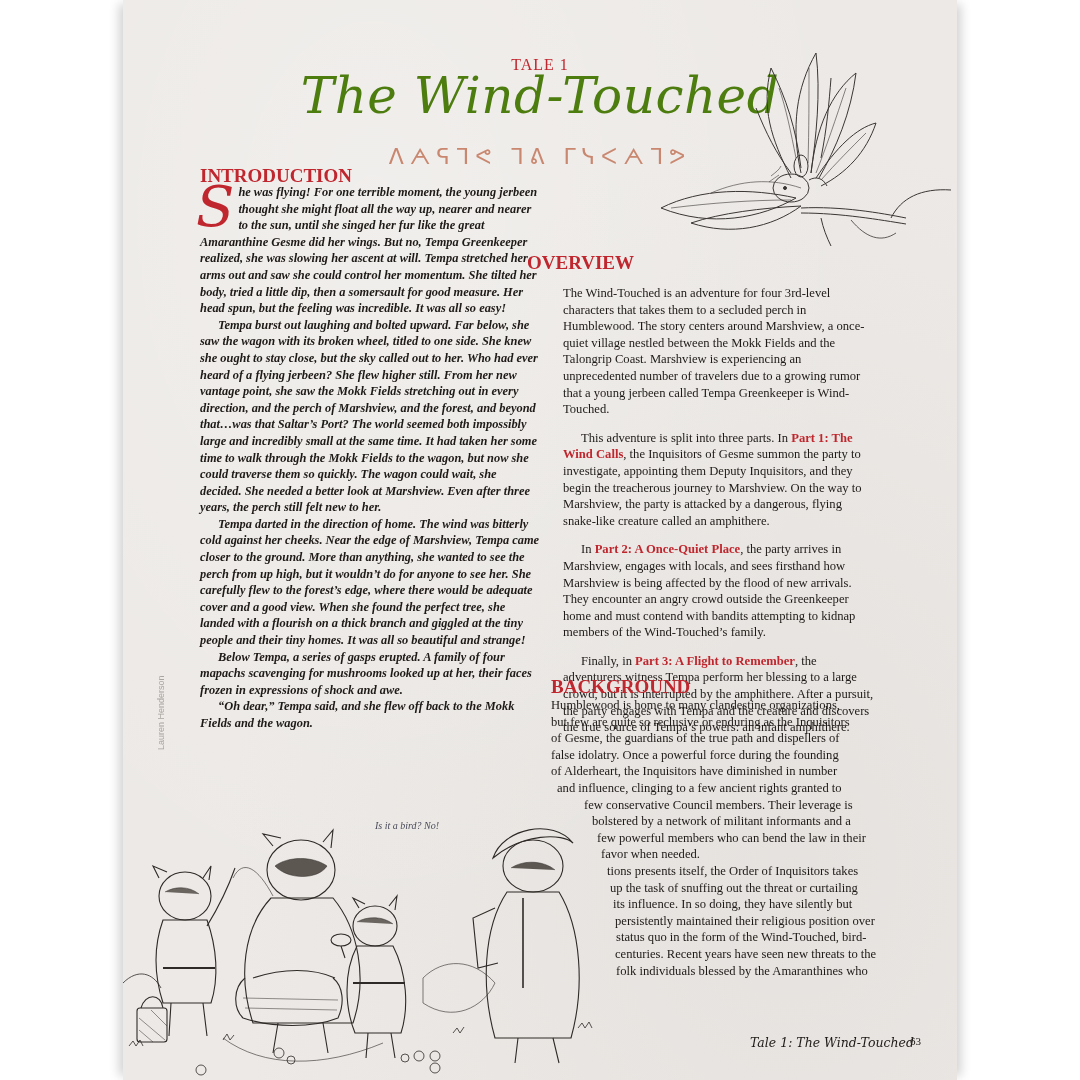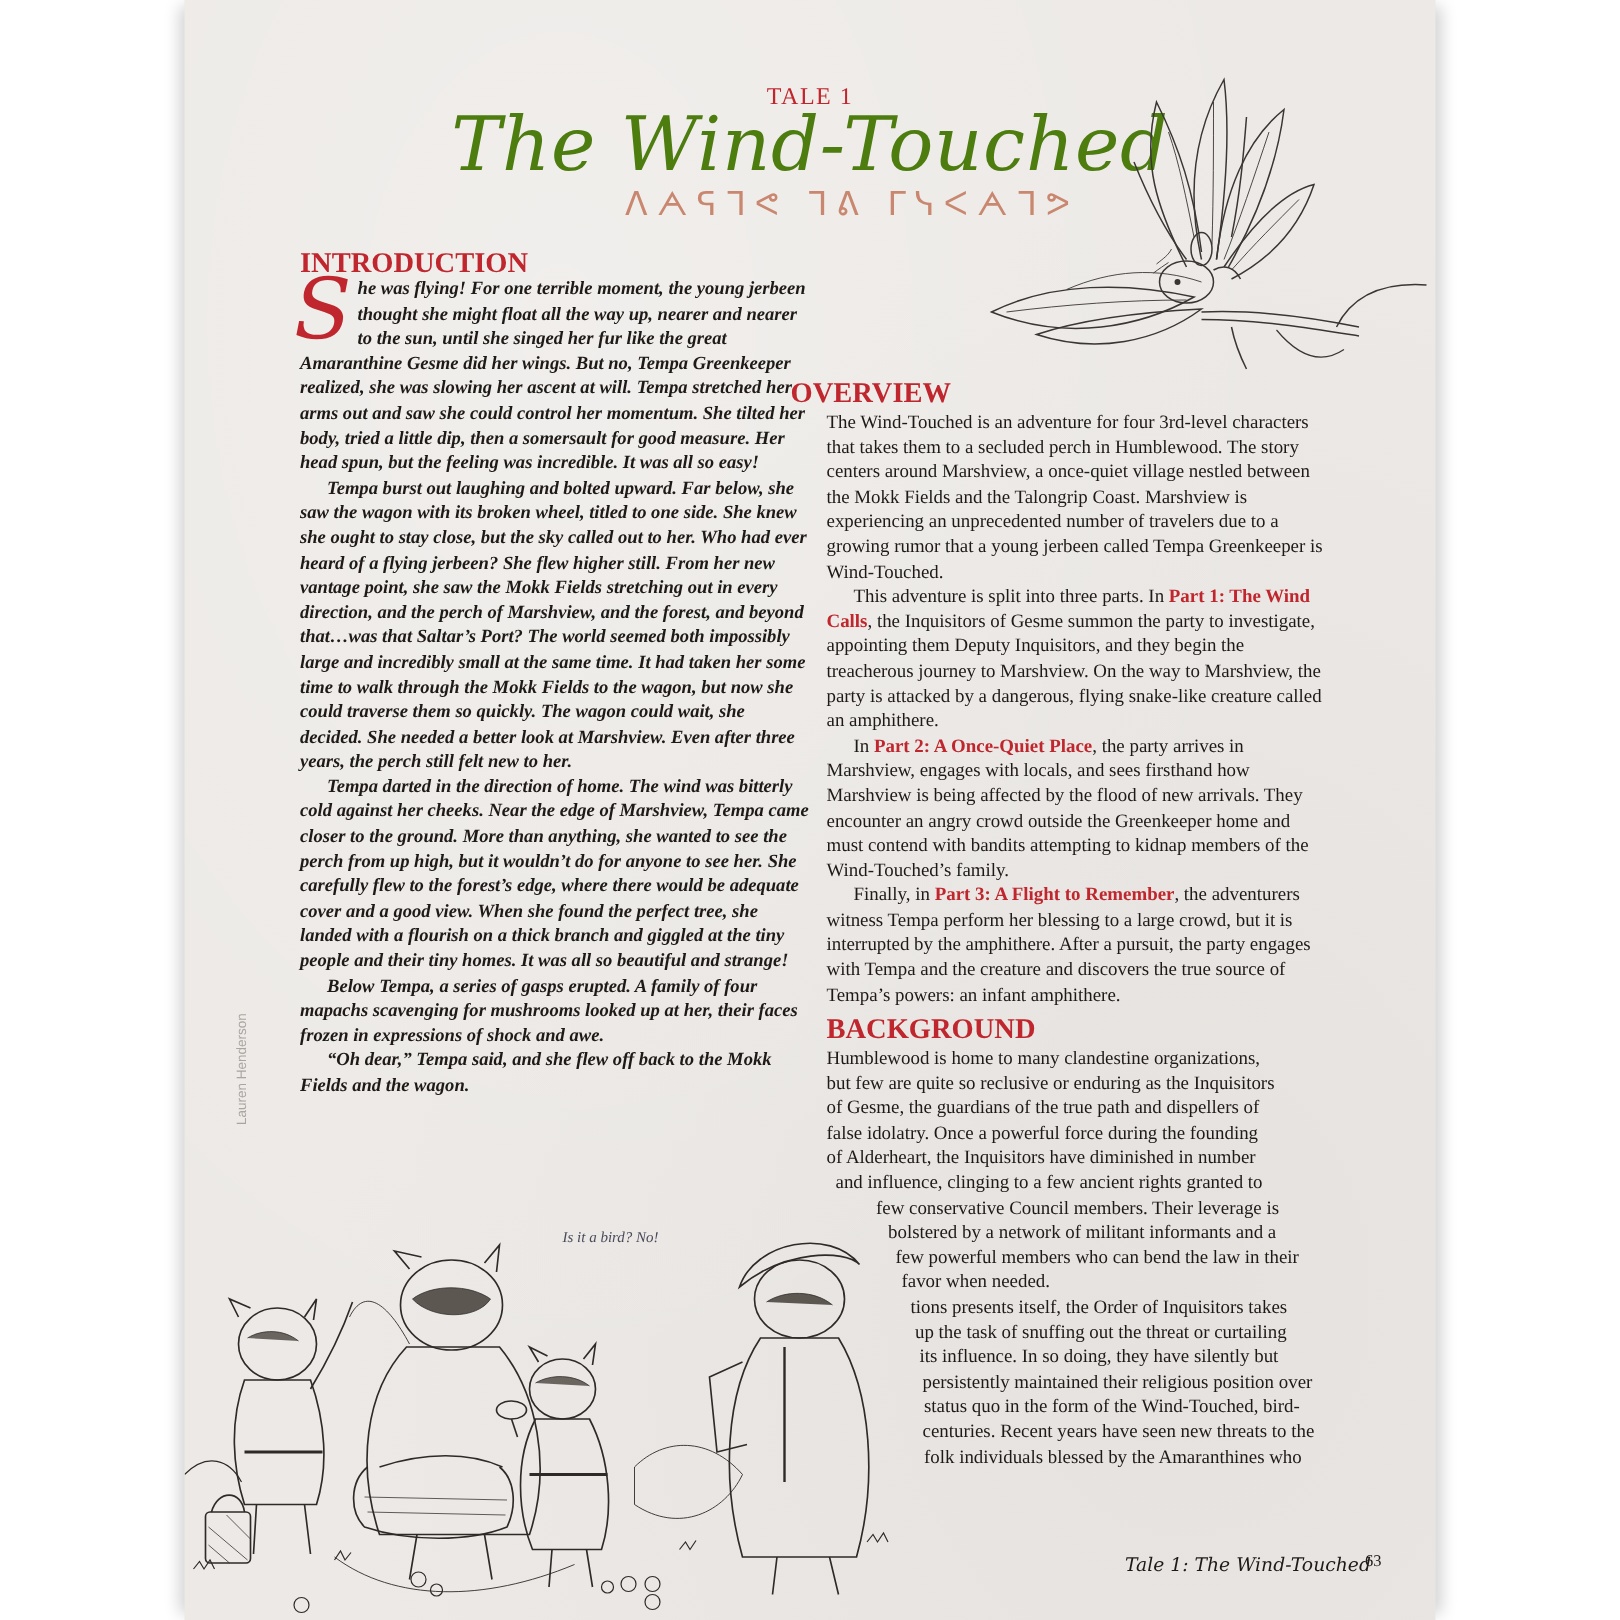--- a/index.html
+++ b/index.html
@@ -23,41 +23,41 @@
   .abs { position: absolute; }
   .tale-label {
     left: 0; width: 834px; top: 56px; text-align: center; font-size: 16px; letter-spacing: 1px;
     color: #c0262d; font-family: "Liberation Serif", serif;
   }
   .title {
     left: 0; width: 834px; top: 66px; text-align: center; font-size: 50px; color: #4d7c0f;
     font-family: "DejaVu Serif", serif; font-style: italic; letter-spacing: 0.5px; line-height: 60px;
   }
   .runes {
-    left: 0; width: 834px; top: 124px; text-align: center; font-size: 22px; color: #c9876f;
-    letter-spacing: 6px; font-family: "DejaVu Sans", sans-serif; margin-left: 28px;
+    left: 0; width: 834px; top: 144px; text-align: center; font-size: 22px; color: #c9876f;
+    letter-spacing: 6px; font-family: "DejaVu Sans", sans-serif;
   }
   .heading {
     font-size: 19px; font-weight: bold; color: #c0262d; line-height: 20px;
     font-family: "Liberation Serif", serif;
   }
   .intro-body {
     left: 77px; top: 184px; width: 340px; font-size: 12.4px; line-height: 16.6px; font-style: italic;
     font-weight: bold; color: #1d1a17; text-align: left;
   }
   .intro-body p { margin: 0; text-indent: 18px; }
   .intro-body p.first { text-indent: 0; }
   .dropcap {
     float: left; font-size: 56px; line-height: 46px; color: #c0262d; margin: 0px 4px -4px -4px;
     font-style: italic; font-weight: normal; font-family: "DejaVu Serif", serif;
   }
   .col2 {
     font-size: 12.6px; line-height: 16.6px; color: #1d1a17;
   }
-  .col2 p { margin: 0; text-indent: 18px; }
+  .col2 p { margin: 12px; text-indent: 18px; }
   .col2 p.first { text-indent: 0; }
   .link { color: #c0262d; font-weight: bold; }
   .bg-line { display: block; white-space: nowrap; }
   .footer {
     top: 1035px; left: 627px; font-size: 12.5px; color: #1d1a17; font-style: italic;
     font-family: "DejaVu Serif", serif;
   }
   .page-num { top: 1035px; left: 787px; font-size: 11px; color: #1d1a17; }
   .credit {
     left: 33px; top: 750px; font-size: 9px; color: #a9a5a1; transform: rotate(-90deg);

